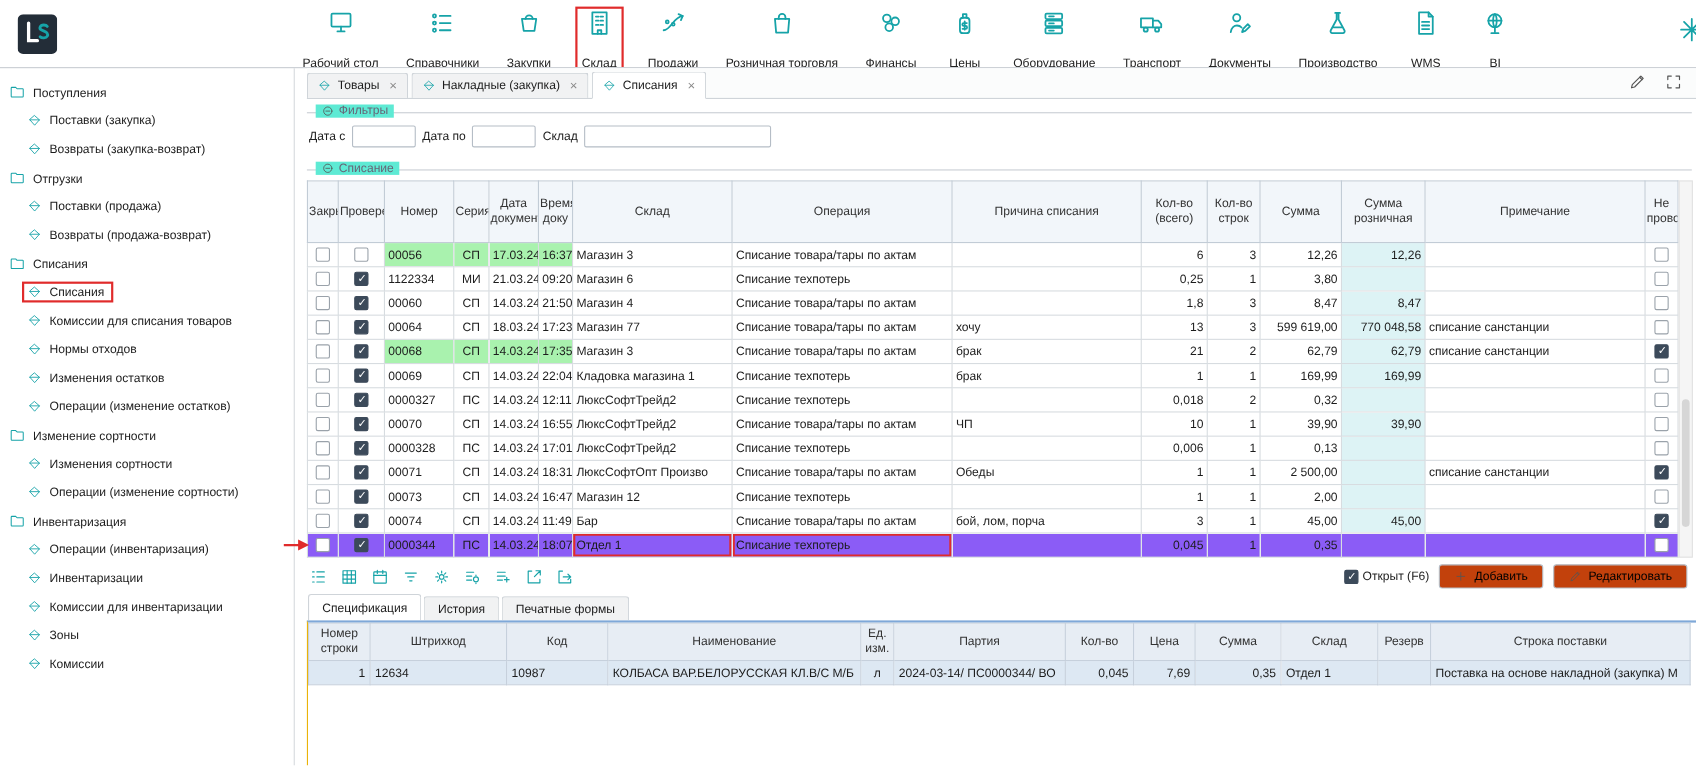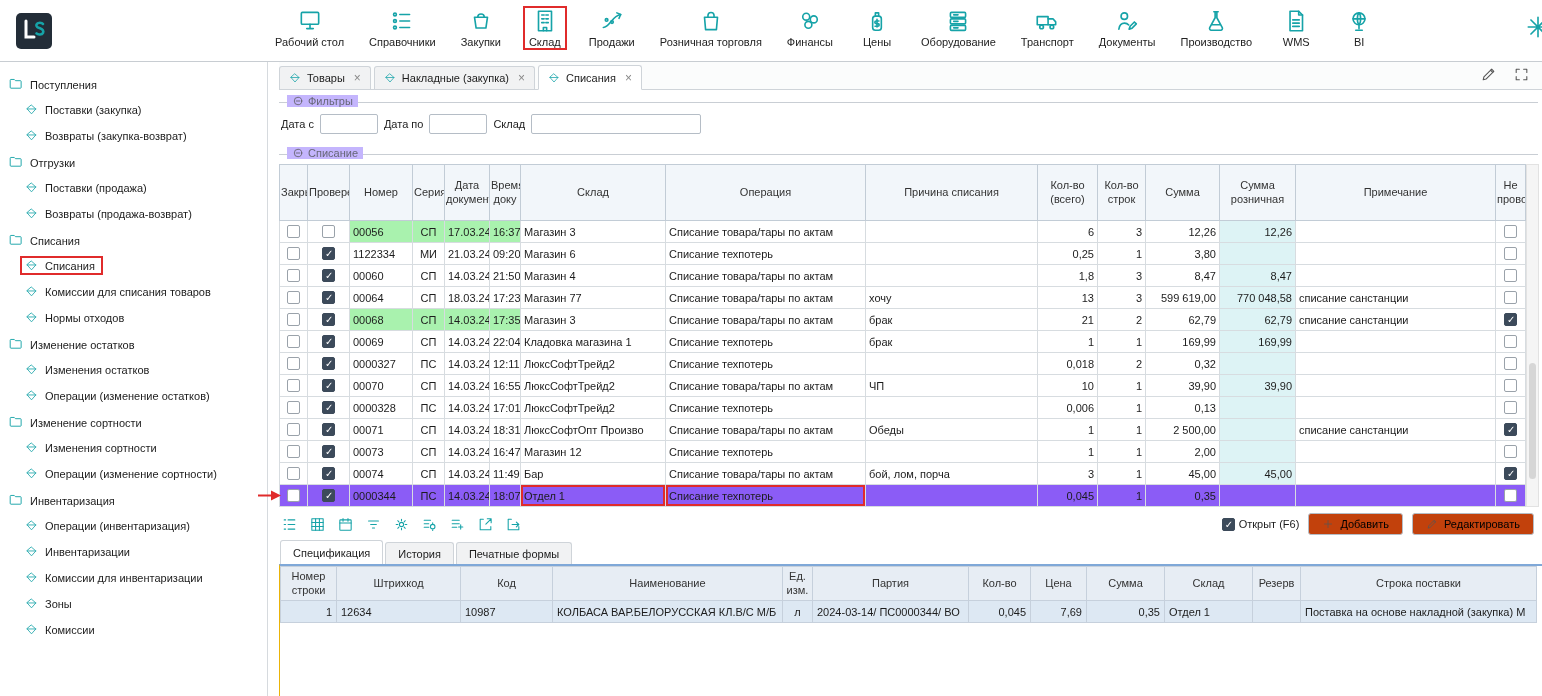--- a/index.html
+++ b/index.html
@@ -6,21 +6,21 @@
   html,body{width:1542px;height:696px;overflow:hidden;background:#fff;
     font-family:"Liberation Sans",sans-serif;font-size:11px;color:#1c1c1c}
   .icn{display:inline-block;width:26px;height:26px;color:#16a3a8;flex:none}
   .icn svg{display:block;width:100%;height:100%}
   .icn.sm{width:17px;height:17px}.icn.xs{width:12px;height:12px}.icn.ab{width:17px;height:17px}
   .gray{color:#555}
   
   .topbar{height:62px;display:flex;align-items:center;border-bottom:1px solid #c8cdd2;position:relative;overflow:hidden;background:#fff}
   .logo{width:36px;height:36px;margin:0 14px 0 16px;cursor:pointer}
   .topbar-items{position:absolute;left:272px;top:6px;display:flex;align-items:flex-end;gap:19px}
-  .tb-item{display:flex;flex-direction:column;align-items:center;gap:2px;min-width:44px;padding:2px 3px;cursor:pointer}
+  .tb-item{display:flex;flex-direction:column;align-items:center;gap:18px;min-width:44px;padding:2px 3px;cursor:pointer}
   .tb-item .tb-label{white-space:nowrap;color:#222}
   .tb-hl{border:2px solid #e02b2b;padding:0 1px}
   .edge-icon{position:absolute;right:-9px;top:14px;width:26px;height:26px}
   
   .body-row{display:flex;height:634px}
   .sidebar{width:268px;border-right:1px solid #d6dade;padding-top:8px;overflow:hidden}
   .sb-row{height:26px;display:flex;align-items:center;cursor:pointer}
   .sb-row.f{padding-left:8px}.sb-row.c{padding-left:25px}
   .sb-inner{display:inline-flex;align-items:flex-end;gap:7px}
   .sb-hl{border:2px solid #e02b2b;padding:1px 6px 1px 3px;margin-left:-5px}
@@ -31,21 +31,21 @@
   .tabbar{height:28px;display:flex;align-items:flex-end;border-bottom:1px solid #cfd4d9;background:#fbfcfc;position:relative}
   .tabs{display:flex;align-items:flex-end}
   .tab{display:inline-flex;align-items:center;gap:6px;height:23px;padding:0 9px;border:1px solid #cfd4d9;border-bottom:none;
        background:#f1f2f3;margin-right:3px;border-radius:3px 3px 0 0;cursor:pointer;white-space:nowrap}
   .tab.active{background:#fff;height:25px;margin-bottom:-1px;border-bottom:1px solid #fff}
   .tab-close{color:#888;margin-left:3px;font-size:12px;line-height:1}
   .tabbar-actions{position:absolute;right:12px;top:4px;display:flex;gap:16px;align-items:center}
   
   .gb{position:relative;border-top:1px solid #c9ced4;margin:12px 4px 0 0}
   .gb2{}
-  .gb-label{position:absolute;top:-8px;left:8px;background:#c4b5fd;padding:0 5px;color:#667;display:flex;gap:4px;align-items:flex-start}
+  .gb-label{position:absolute;top:-8px;left:8px;background:#5eead4;padding:0 5px;color:#667;display:flex;gap:4px;align-items:flex-start}
   .filters-body{display:flex;align-items:center;gap:6px;padding:11px 0 8px 2px}
   .flabel{white-space:nowrap;color:#222}
   .inp{height:20px;border:1px solid #b5bdc6;border-radius:2px;background:#fff;font:inherit;padding:0 4px}
   .w58{width:58px}.w170{width:170px}
   
   .table-wrap{position:relative;margin-top:9px;overflow:visible}
   table.mt{border-collapse:collapse;table-layout:fixed;width:1246px}
   .mt th{background:#f2f6fa;border:1px solid #c2ccd6;font-weight:normal;color:#333;height:56px;
          padding:2px 1px;text-align:center;vertical-align:middle;overflow:hidden;line-height:1.2}
   .mt td{border:1px solid #d7dce0;height:22px;padding:1px 3px;white-space:nowrap;overflow:hidden;background:#fff}
@@ -337,30 +337,20 @@
         </div>
         <div class="sb-row c">
           <span class="sb-inner">
             <span class="icn sb-gem">
               <svg viewBox="0 0 24 24" fill="none" stroke="currentColor" stroke-width="1.5" stroke-linecap="round" stroke-linejoin="round">
                 <path d="M12 4l8 7-8 9-8-9z"></path>
                 <path d="M4 11h16"></path>
               </svg>
             </span>
             <span class="sb-label">Нормы отходов</span>
-          </span>
-        </div>
-        <div class="sb-row f">
-          <span class="sb-inner">
-            <span class="icn sb-fold">
-              <svg viewBox="0 0 24 24" fill="none" stroke="currentColor" stroke-width="1.5" stroke-linecap="round" stroke-linejoin="round">
-                <path d="M3.5 6.5c0-.6.4-1 1-1h5.5l2 2h8c.6 0 1 .4 1 1v10c0 .6-.4 1-1 1h-15.5c-.6 0-1-.4-1-1z"></path>
-              </svg>
-            </span>
-            <span class="sb-label">Изменение остатков</span>
           </span>
         </div>
         <div class="sb-row c">
           <span class="sb-inner">
             <span class="icn sb-gem">
               <svg viewBox="0 0 24 24" fill="none" stroke="currentColor" stroke-width="1.5" stroke-linecap="round" stroke-linejoin="round">
                 <path d="M12 4l8 7-8 9-8-9z"></path>
                 <path d="M4 11h16"></path>
               </svg>
             </span>

